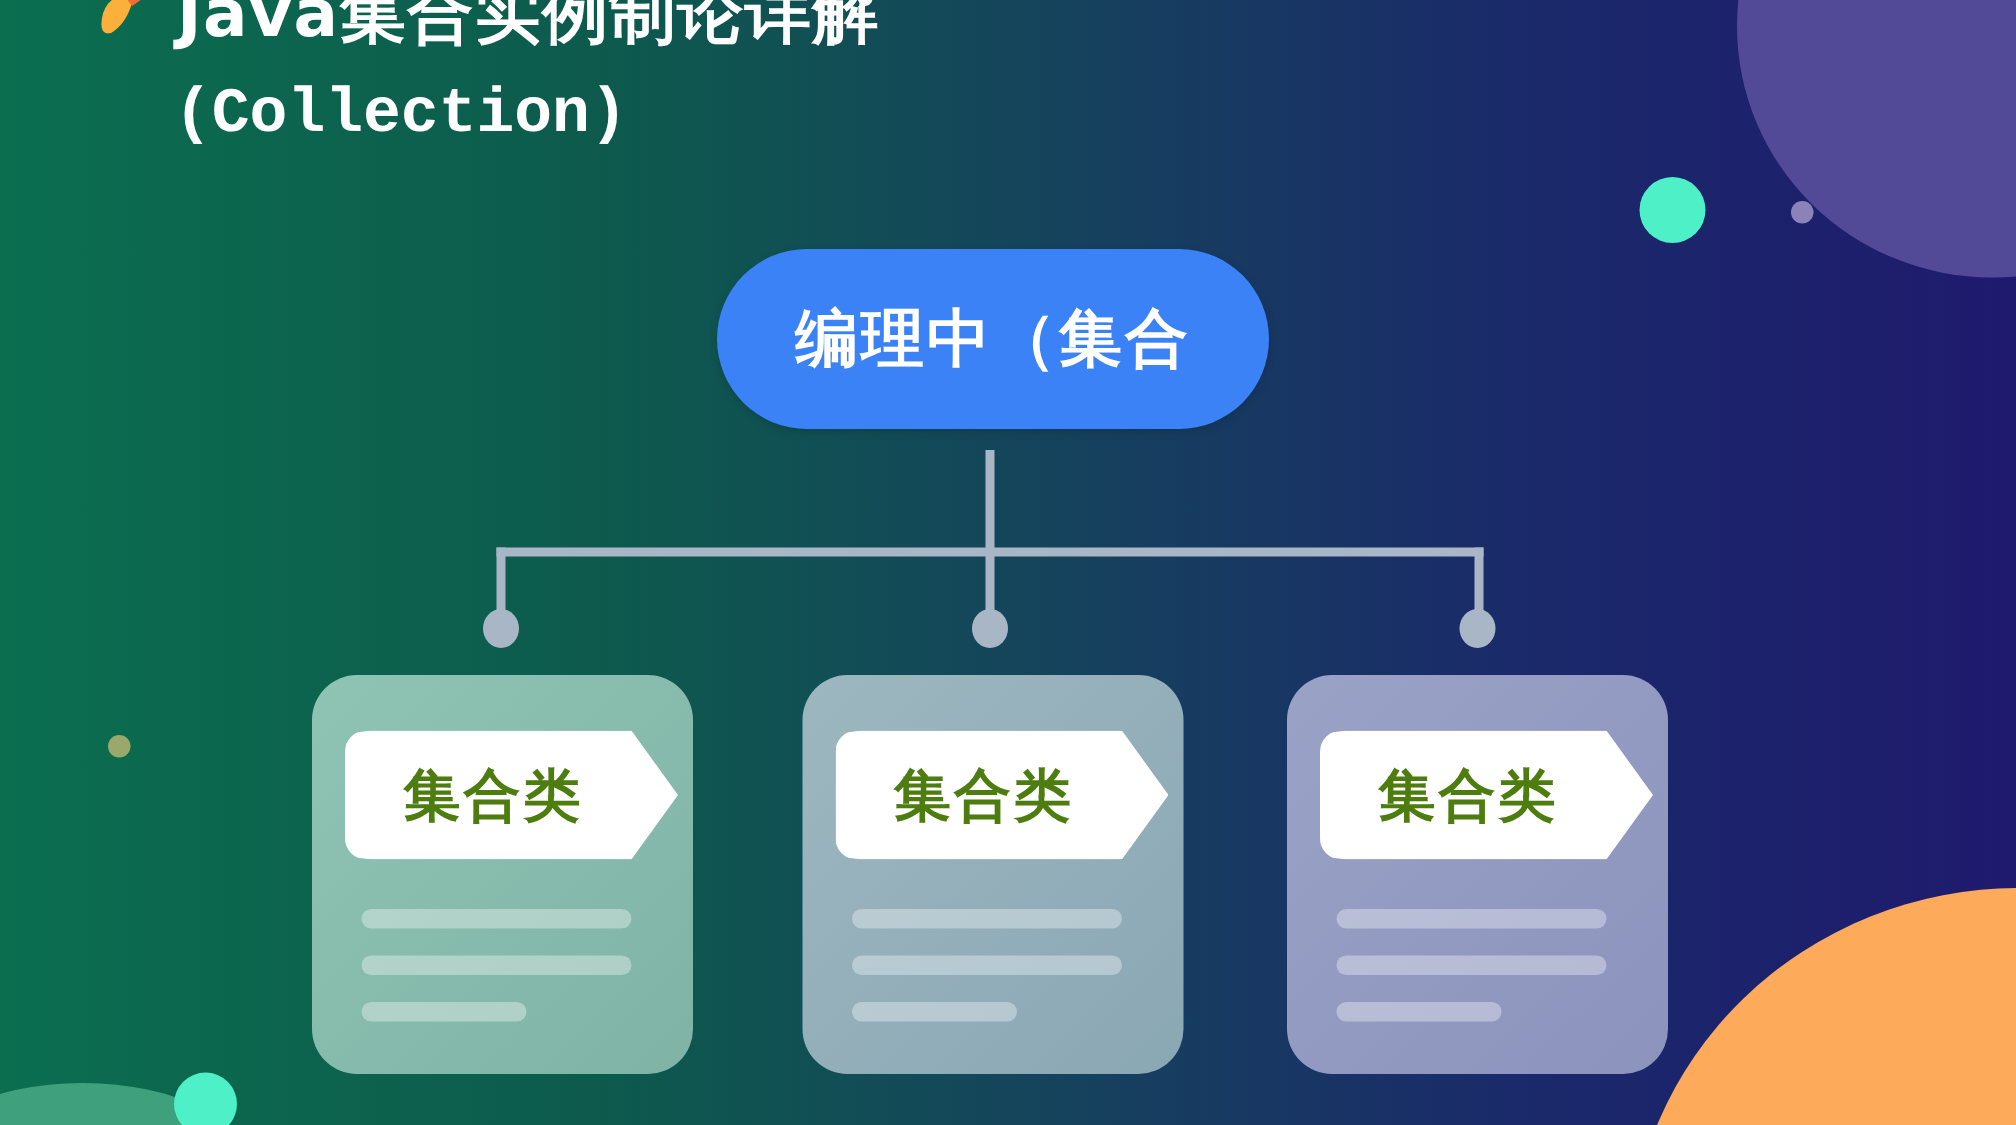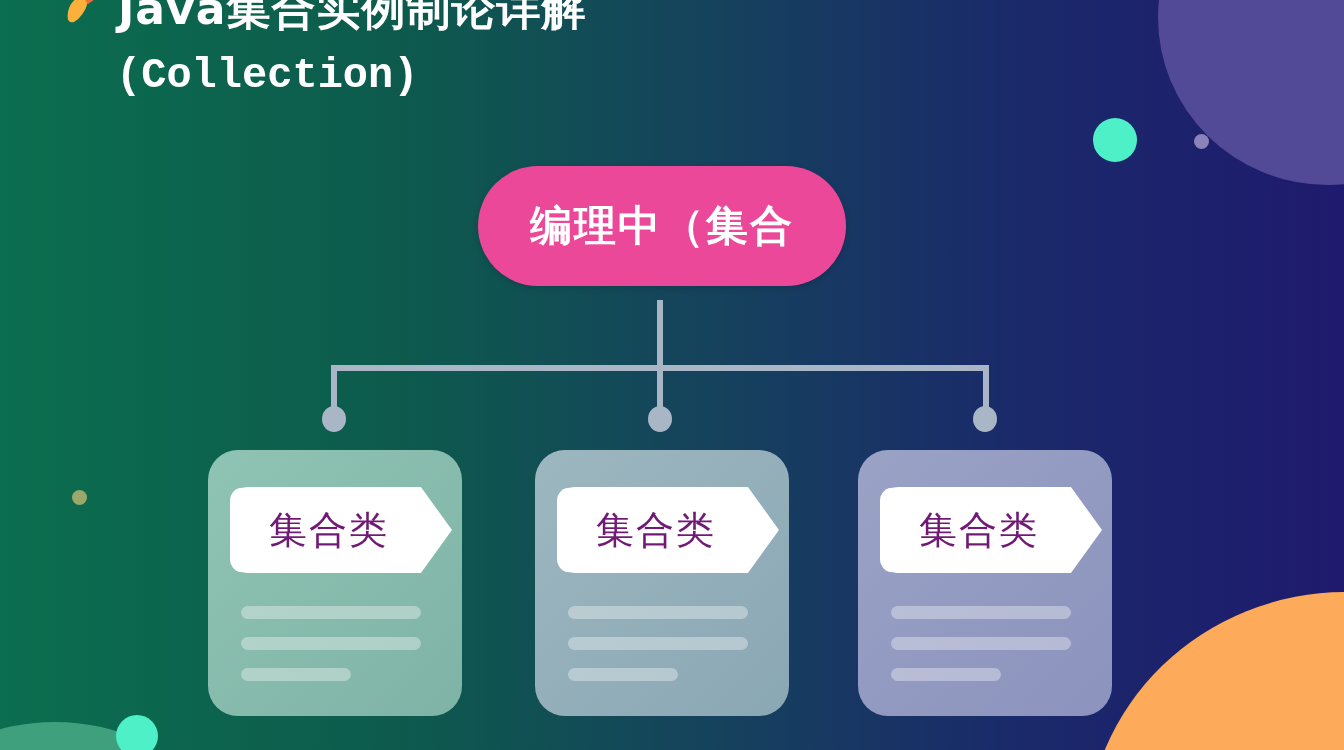--- a/index.html
+++ b/index.html
@@ -7,39 +7,39 @@
     width: 1344px; height: 750px; overflow: hidden; position: relative;
     background: linear-gradient(90deg, #0b6e4f 0%, #0d5a4d 30%, #16405e 55%, #1a2a6a 75%, #1f1a6e 100%);
     font-family: "DejaVu Sans", "Liberation Sans", sans-serif;
   }
   .abs { position: absolute; }
   .logo { left: 48px; top: -18px; width: 70px; height: 46px; }
   .title { left: 118px; top: -20px; color: #fff; font-size: 44px; font-weight: bold; white-space: nowrap; letter-spacing: 1px; }
   .subtitle { left: 116px; top: 52px; color: #fff; font-size: 42px; font-weight: 600; white-space: nowrap; font-family: Liberation Mono, monospace; }
   .pill {
     left: 478px; top: 166px; width: 368px; height: 120px; border-radius: 60px;
-    background: #ec4899; color: #fff; font-size: 42px; font-weight: bold;
+    background: #3b82f6; color: #fff; font-size: 42px; font-weight: bold;
     display: flex; align-items: center; justify-content: center; letter-spacing: 2px;
     box-shadow: 0 2px 6px rgba(0,0,0,0.15);
   }
   .line { background: #a9b6c6; }
   .dot { width: 24px; height: 26px; border-radius: 50%; background: #a9b6c6; }
   .card {
     width: 254px; height: 266px; border-radius: 30px; top: 450px;
   }
   .card.c1 { left: 208px; background: linear-gradient(135deg, #8fc3b3, #7fb3a6); }
   .card.c2 { left: 535px; background: linear-gradient(135deg, #9db7c0, #8aa7b4); }
   .card.c3 { left: 858px; background: linear-gradient(135deg, #9aa2c6, #8c93bd); }
   .tag {
     position: absolute; left: 22px; top: 37px; width: 222px; height: 86px;
     background: #fff;
     clip-path: polygon(0 10%, 2% 2%, 8% 0, 86% 0, 100% 50%, 86% 100%, 8% 100%, 2% 98%, 0 90%);
     border-radius: 14px;
     display: flex; align-items: center; justify-content: center; padding-right: 24px; box-sizing: border-box;
-    color: #701a75; font-size: 38px; font-weight: normal; letter-spacing: 2px;
+    color: #4d7c0f; font-size: 38px; font-weight: bold; letter-spacing: 2px;
   }
   .bar { position: absolute; left: 33px; height: 13px; border-radius: 7px; background: rgba(255,255,255,0.35); }
   .bar.b1 { top: 156px; width: 180px; }
   .bar.b2 { top: 187px; width: 180px; }
   .bar.b3 { top: 218px; width: 110px; }
   .deco { border-radius: 50%; }
 </style>
 </head>
 <body>
 

